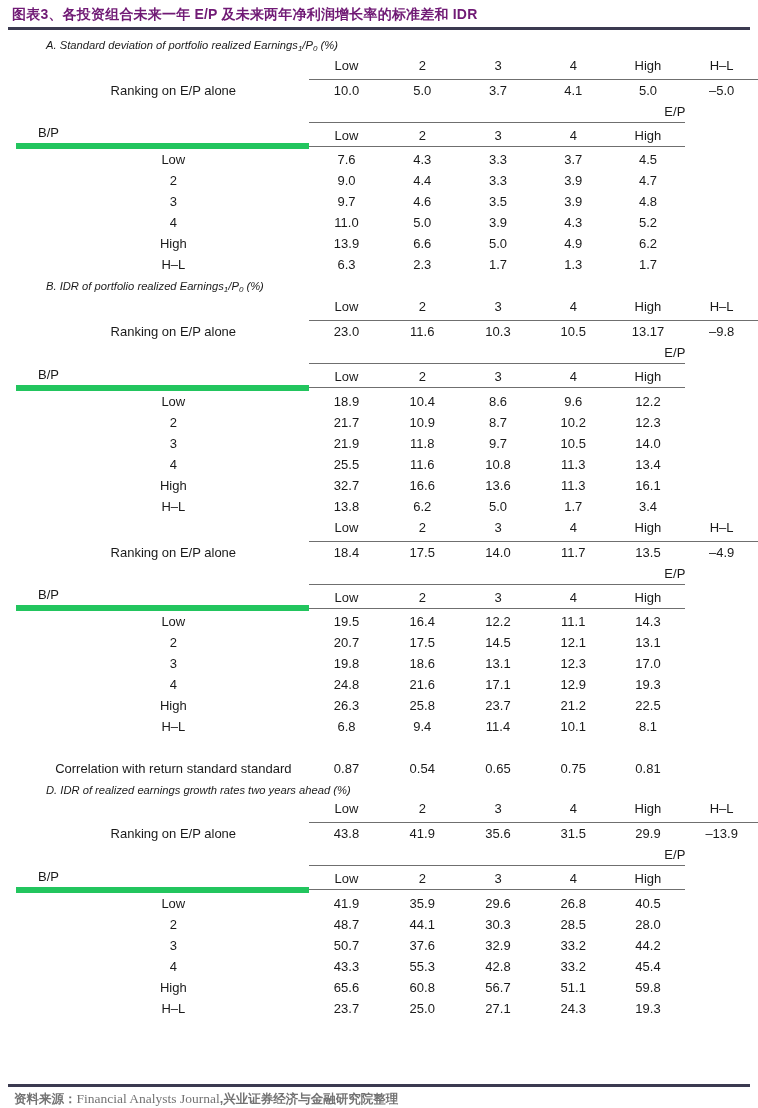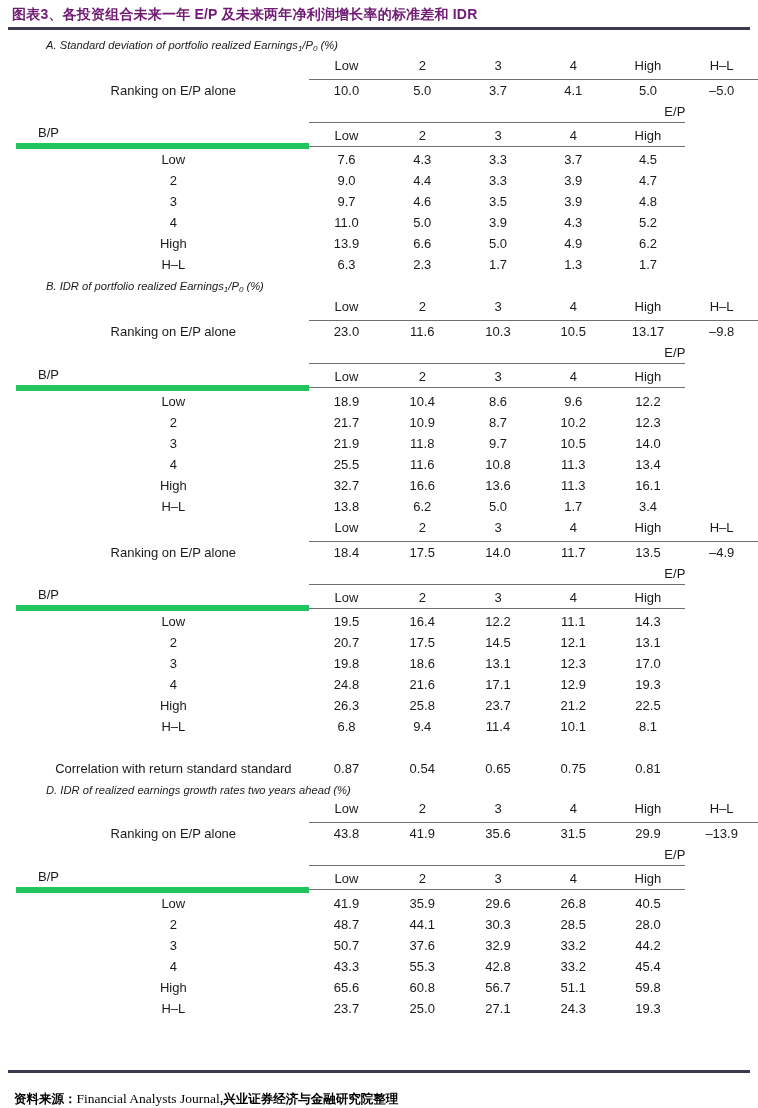--- a/index.html
+++ b/index.html
@@ -101,22 +101,22 @@
   td.bp-head {
     text-align: center;
     border-bottom: 1px solid #6f6f6f;
   }
   .gap-row-sm td { height: 5px; line-height: 5px; }
 
   
   .source-line {
     font-family: "Liberation Serif", serif;
     font-size: 13.5px;
-    color: #000000;
-    padding: 18px 0 0 14px;
+    color: #737373;
+    padding: 4px 0 0 14px;
     white-space: nowrap;
   }
   .source-line .cn { font-family: "Liberation Sans", sans-serif; font-weight: bold; font-size: 12.5px;}
   .footer-wrap {
     position: absolute;
     left: 0;
     right: 0;
     bottom: 0;
   }
 </style>

